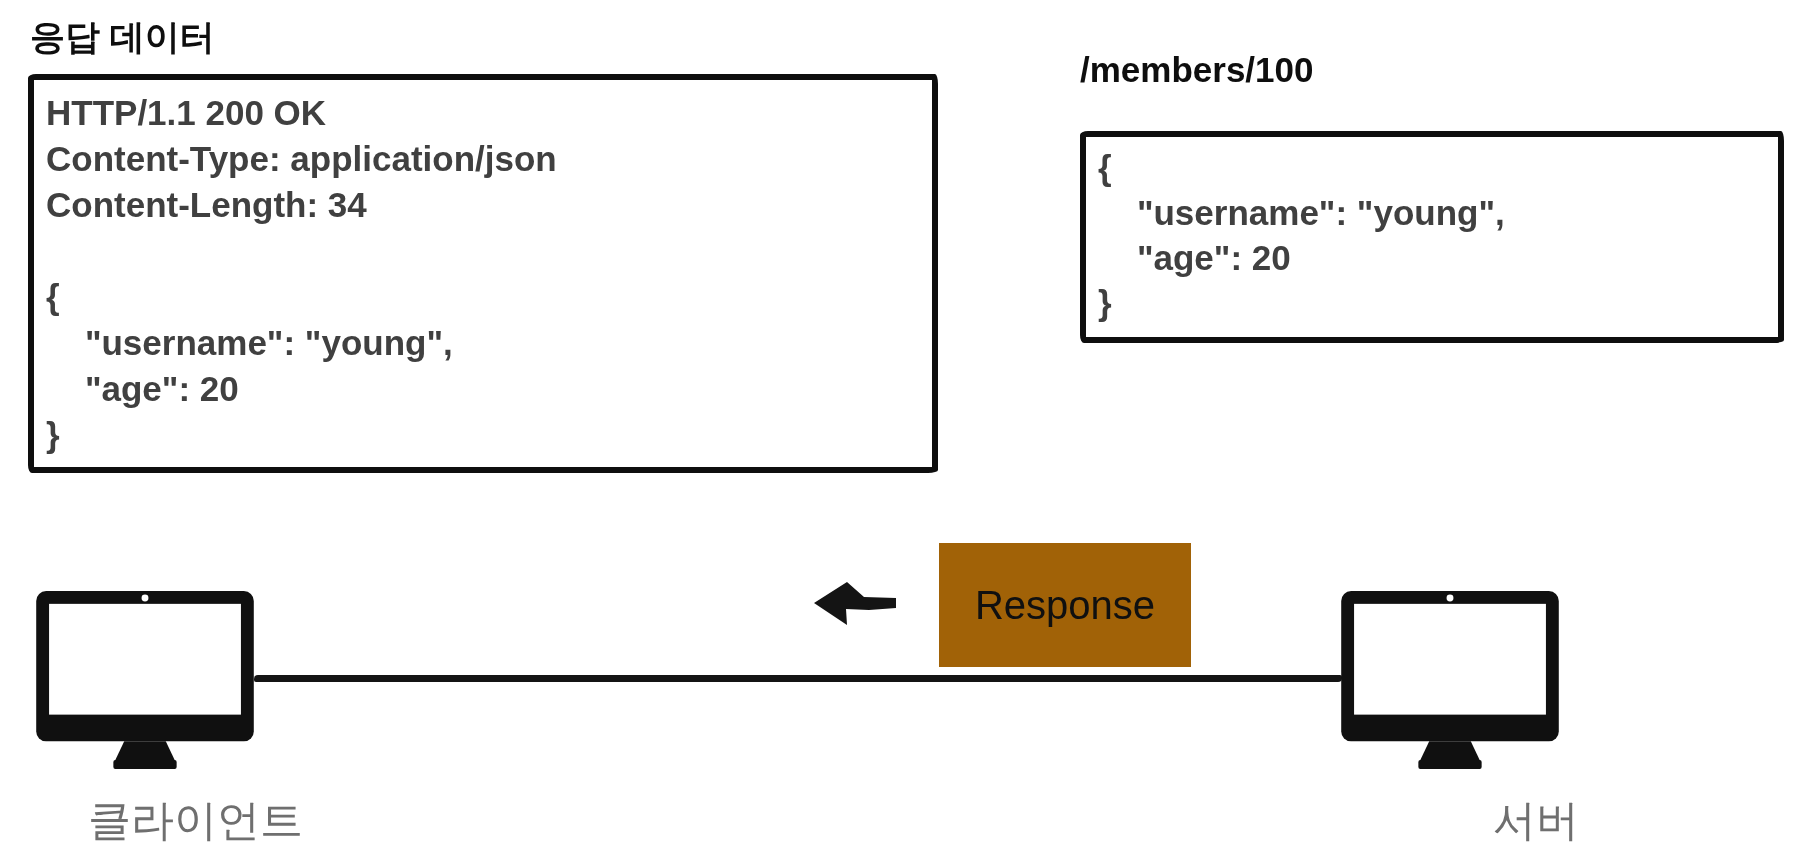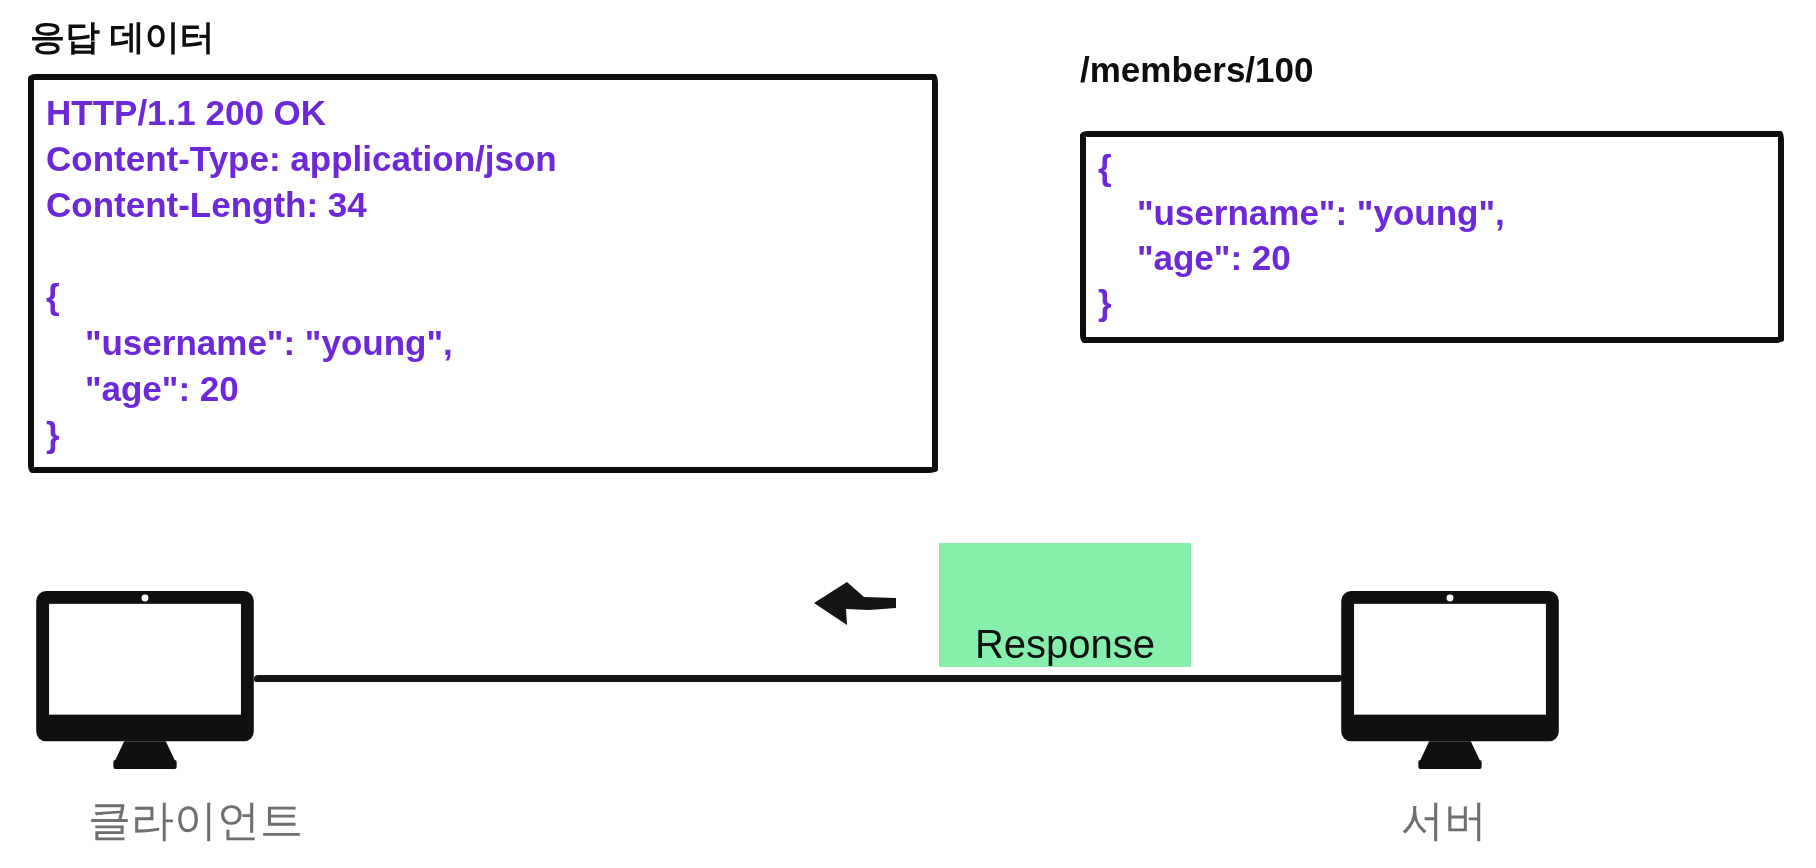--- a/index.html
+++ b/index.html
@@ -24,21 +24,21 @@
     border: 6px solid #0e0e0e;
     
     border-radius: 8px 3px 10px 4px / 4px 10px 3px 8px;
     background: #ffffff;
   }
   .sketch-box pre {
     font-family: "Liberation Sans", "DejaVu Sans", sans-serif;
     font-size: 35px;
     font-weight: bold;
     line-height: 46px;
-    color: #6d28d9;
+    color: #404040;
     white-space: pre;
   }
 
   #response-panel-box { left: 28px; top: 74px; width: 910px; height: 399px; }
   #response-panel-title { left: 30px; top: 14px; }
   #resource-panel-box { left: 1080px; top: 131px; width: 704px; height: 212px; }
   #resource-panel-title { left: 1080px; top: 50px; }
 
   #connection-line {
     left: 254px; top: 675px; width: 1088px; height: 7px;
@@ -61,21 +61,21 @@
   #server-monitor { left: 1340px; top: 591px; }
 
   .device-label {
     font-size: 43px;
     font-weight: 400;
     color: #6f6f6f;
     white-space: nowrap;
     margin-left: 41px;
   }
   #client-label { left: 47px; top: 792px; }
-  #server-label { left: 1360px; top: 792px; }
+  #server-label { left: 1452px; top: 792px; }
 </style>
 </head>
 <body>
 
 <div class="abs panel-title" id="response-panel-title">응답 데이터</div>
 
 <div class="abs sketch-box" id="response-panel-box">
   <pre id="response-box-inner"><span>HTTP/1.1 200 OK
 Content-Type: application/json
 Content-Length: 34
@@ -95,21 +95,21 @@
     "age": 20
 }</span></pre>
 </div>
 
 <div class="abs" id="connection-line"></div>
 
 <svg class="abs" id="direction-arrow" width="86" height="50" viewBox="0 0 86 50">
   <path d="M35 3 L2 24 L35 46 L34 30 L57 31 L84 29 L84 19 L52 18 Z" fill="#141414"></path>
 </svg>
 
-<div class="abs" id="transfer-badge" style="background:#86efac;align-items:flex-end;">
+<div class="abs" id="transfer-badge" style="background:#a16207;">
   <span>Response</span>
 </div>
 
 <svg class="abs monitor" id="client-monitor" viewBox="0 0 220 182">
   <rect x="0" y="0" width="220" height="152" rx="10" fill="#101010"></rect>
   <rect x="13" y="13" width="194" height="112" fill="#ffffff"></rect>
   <circle cx="110" cy="7" r="3.5" fill="#ffffff"></circle>
   <polygon points="89,152 131,152 140,171 80,171" fill="#101010"></polygon>
   <rect x="78" y="171" width="64" height="9" rx="2" fill="#101010"></rect>
 </svg>

